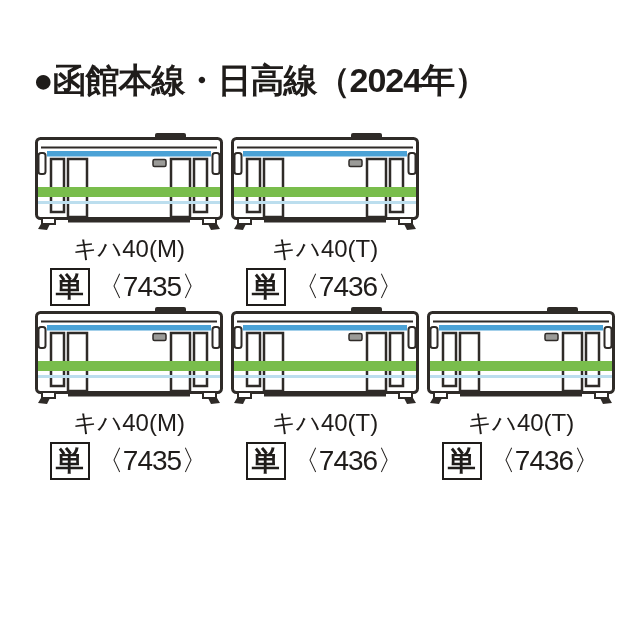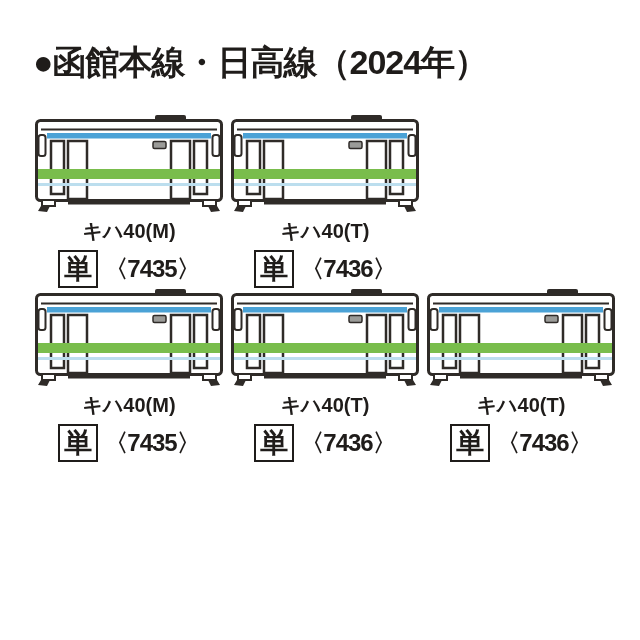--- a/index.html
+++ b/index.html
@@ -13,21 +13,21 @@
   }
   *{ box-sizing:border-box; }
   html,body{ margin:0; padding:0; }
   body{
     width:640px; height:640px;
     background:var(--page-bg);
     font-family:"Liberation Sans","DejaVu Sans",sans-serif;
     color:var(--text-dark);
     overflow:hidden;
   }
-  .canvas{ padding-top:40px; }
+  .canvas{ padding-top:58px; }
   .section{ display:block; }
   .heading{
     margin:0 0 30px 33px;
     font-size:34px;
     line-height:44px;
     font-weight:bold;
     letter-spacing:-1px;
     white-space:nowrap;
   }
   .section + .section .heading{ margin-top:36px; }
@@ -42,44 +42,44 @@
     display:flex;
     flex-direction:column;
     align-items:center;
   }
   .car-svg{
     width:190px; height:98px;
     display:block;
   }
   .car-name{
     margin-top:5px;
-    font-size:20px;
-    font-weight:bold;
+    font-size:24px;
+    font-weight:normal;
     line-height:28px;
     white-space:nowrap;
   }
   .unit-row{
     margin-top:5px;
     display:flex;
     align-items:center;
     gap:6px;
   }
   .unit-box{
     display:inline-flex;
     align-items:center;
     justify-content:center;
     width:40px; height:38px;
     border:2.5px solid var(--text-dark);
     font-size:28px;
     font-weight:bold;
     line-height:1;
   }
   .product-number{
-    font-size:24px;
-    font-weight:bold;
+    font-size:28px;
+    font-weight:normal;
     letter-spacing:-1px;
     white-space:nowrap;
   }
   .defs-holder{ position:absolute; width:0; height:0; overflow:hidden; }
 </style>
 </head>
 <body>
 
 <svg class="defs-holder" aria-hidden="true">
   <defs>

